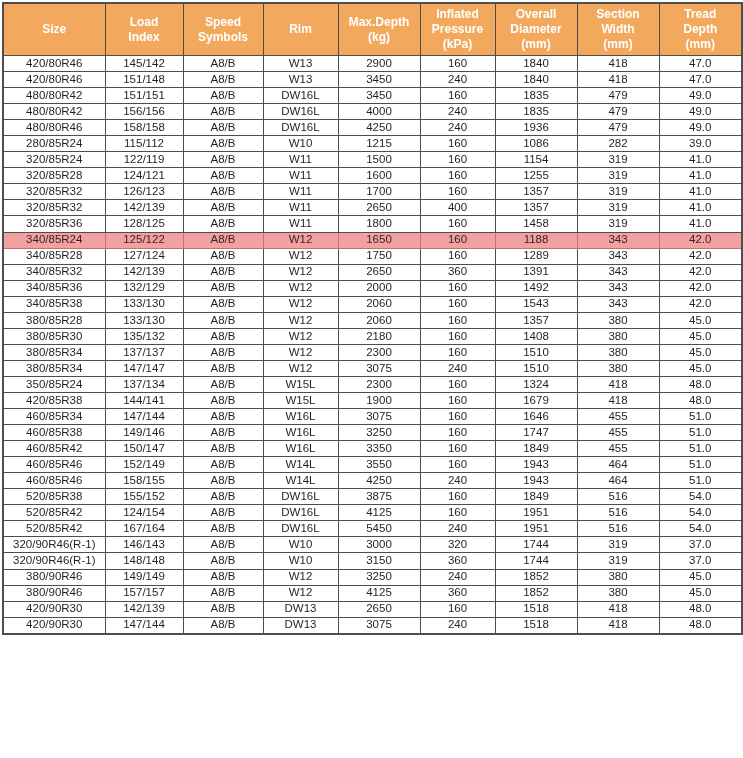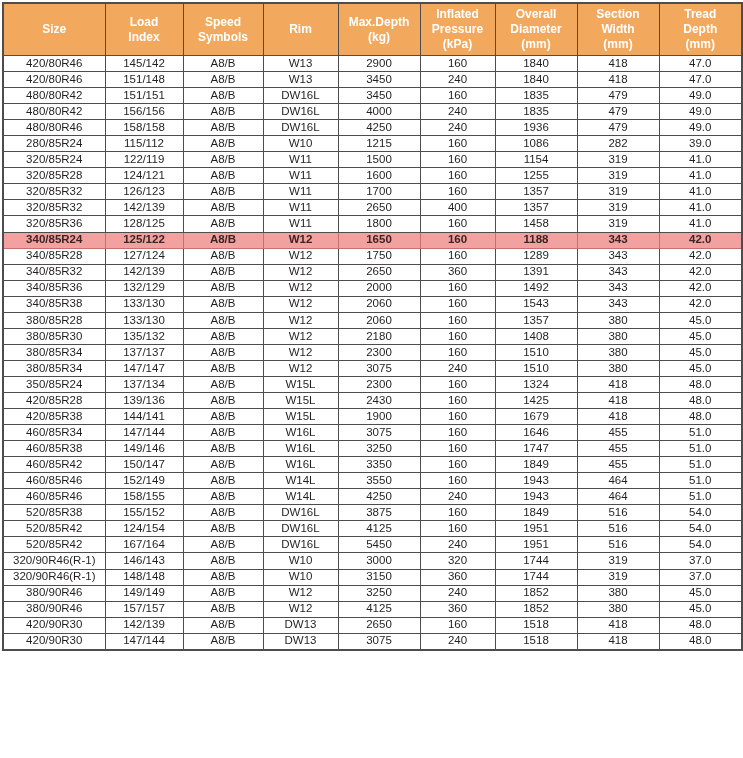--- a/index.html
+++ b/index.html
@@ -52,21 +52,20 @@
     padding: 0 2px;
     border: 1px solid #4d4d4d;
     line-height: 1;
     overflow: hidden;
     white-space: nowrap;
   }
   table.spec tr.hl td {
     background: #F2A1A1;
     border-color: #C96F6E;
     color: #3B2424;
-    font-weight: bold;
   }
 </style>
 </head>
 <body>
 
 <div class="page">
   <table class="spec">
     <colgroup>
       <col class="c0">
         <col class="c1">
@@ -328,31 +327,20 @@
           <td>137/134</td>
           <td>A8/B</td>
           <td>W15L</td>
           <td>2300</td>
           <td>160</td>
           <td>1324</td>
           <td>418</td>
           <td>48.0</td>
         </tr>
         <tr>
-          <td>420/85R28</td>
-          <td>139/136</td>
-          <td>A8/B</td>
-          <td>W15L</td>
-          <td>2430</td>
-          <td>160</td>
-          <td>1425</td>
-          <td>418</td>
-          <td>48.0</td>
-        </tr>
-        <tr>
           <td>420/85R38</td>
           <td>144/141</td>
           <td>A8/B</td>
           <td>W15L</td>
           <td>1900</td>
           <td>160</td>
           <td>1679</td>
           <td>418</td>
           <td>48.0</td>
         </tr>

